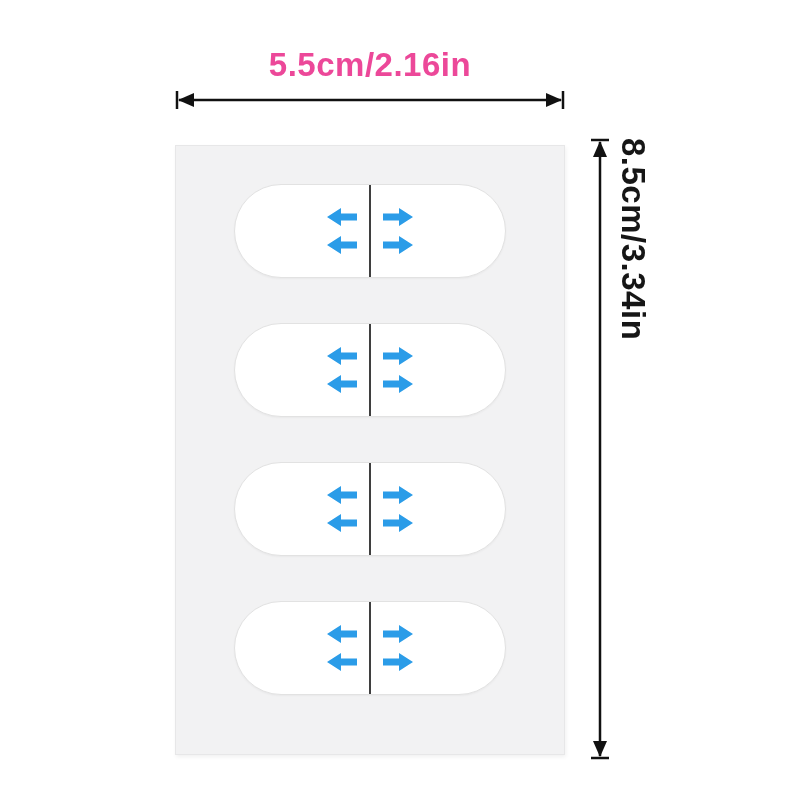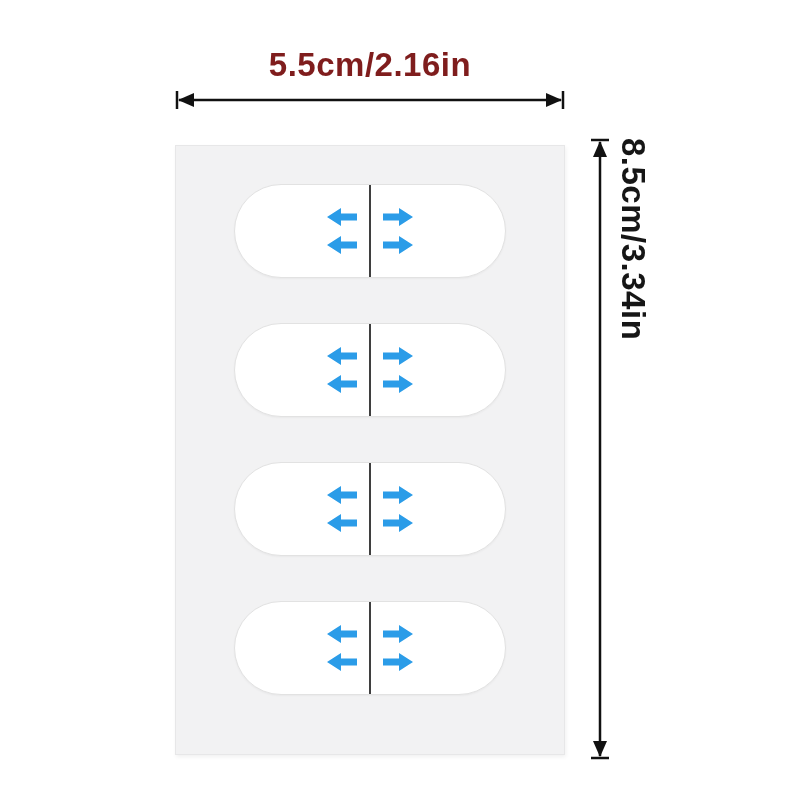--- a/index.html
+++ b/index.html
@@ -18,21 +18,21 @@
     position: relative;
     overflow: hidden;
   }
 
   .width-label {
     position: absolute;
     left: 175px; top: 46px; width: 390px;
     text-align: center;
     font-size: 33px;
     font-weight: bold;
-    color: #7f1d1d;
+    color: #ec4899;
     letter-spacing: 0.5px;
   }
 
   .h-dim { position: absolute; left: 175px; top: 90px; width: 390px; height: 20px; }
   .v-dim { position: absolute; left: 590px; top: 138px; width: 20px; height: 622px; }
 
   .height-label {
     position: absolute;
     left: 614px; top: 138px; height: 622px;
     display: flex; align-items: center;

